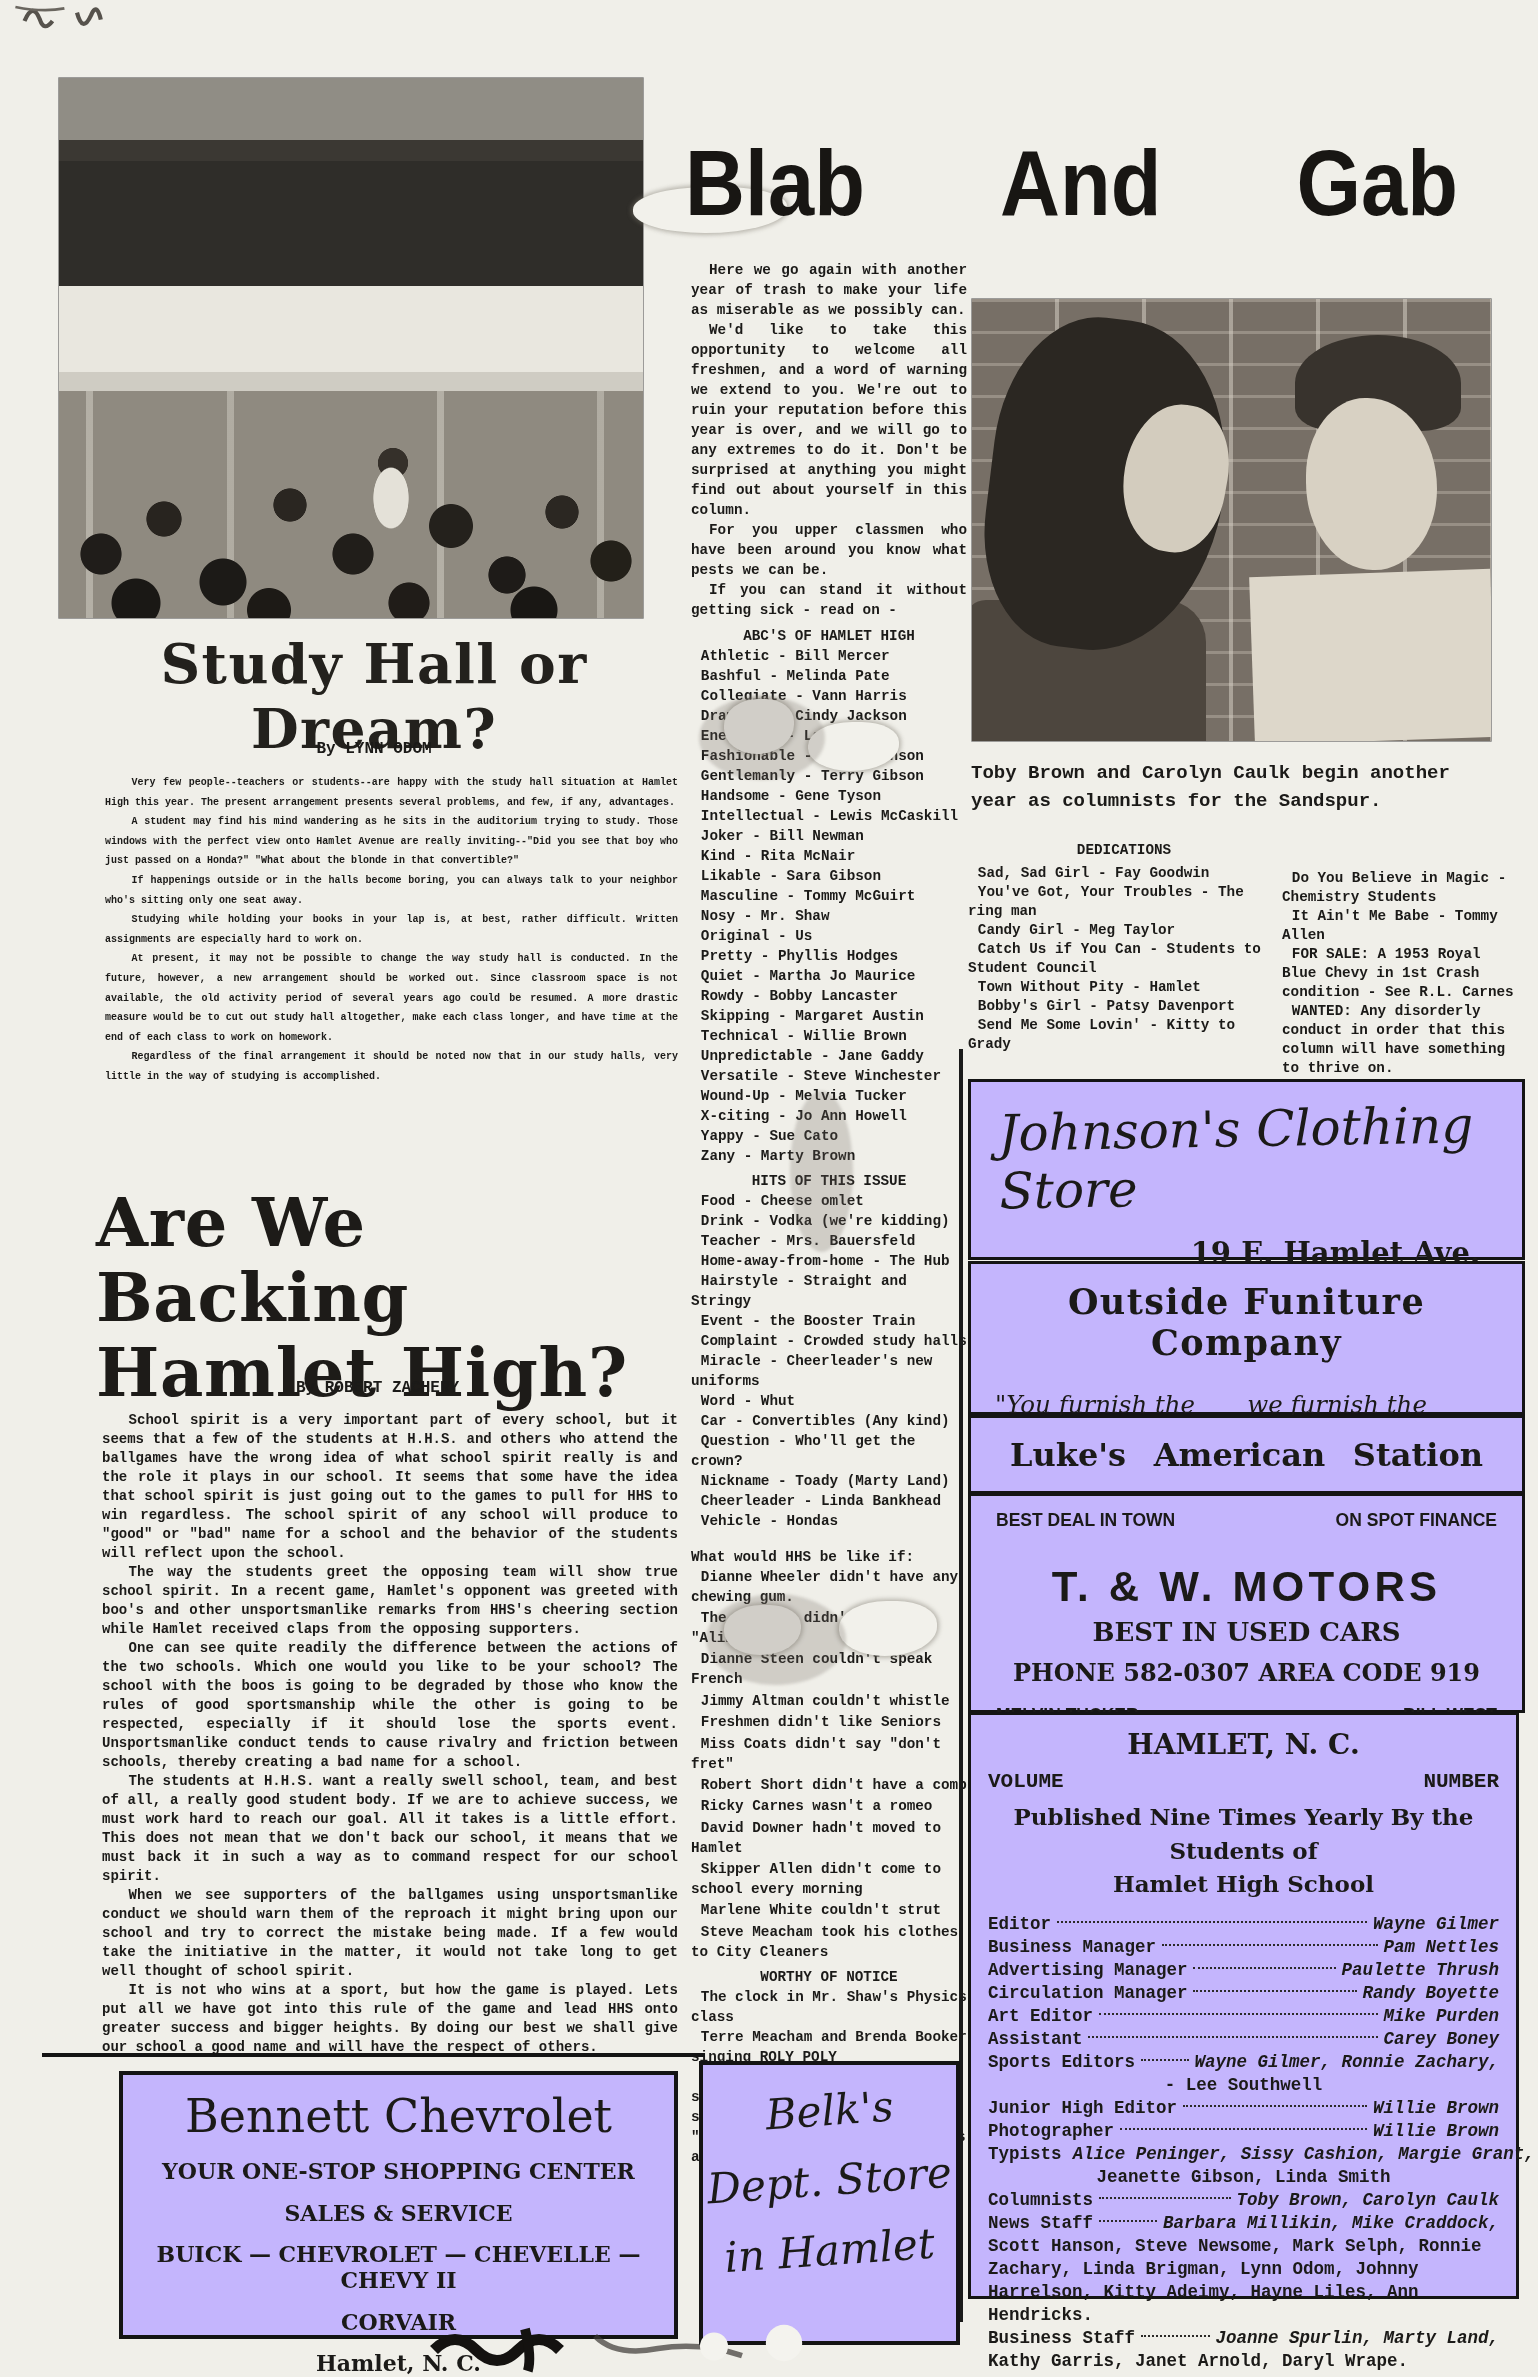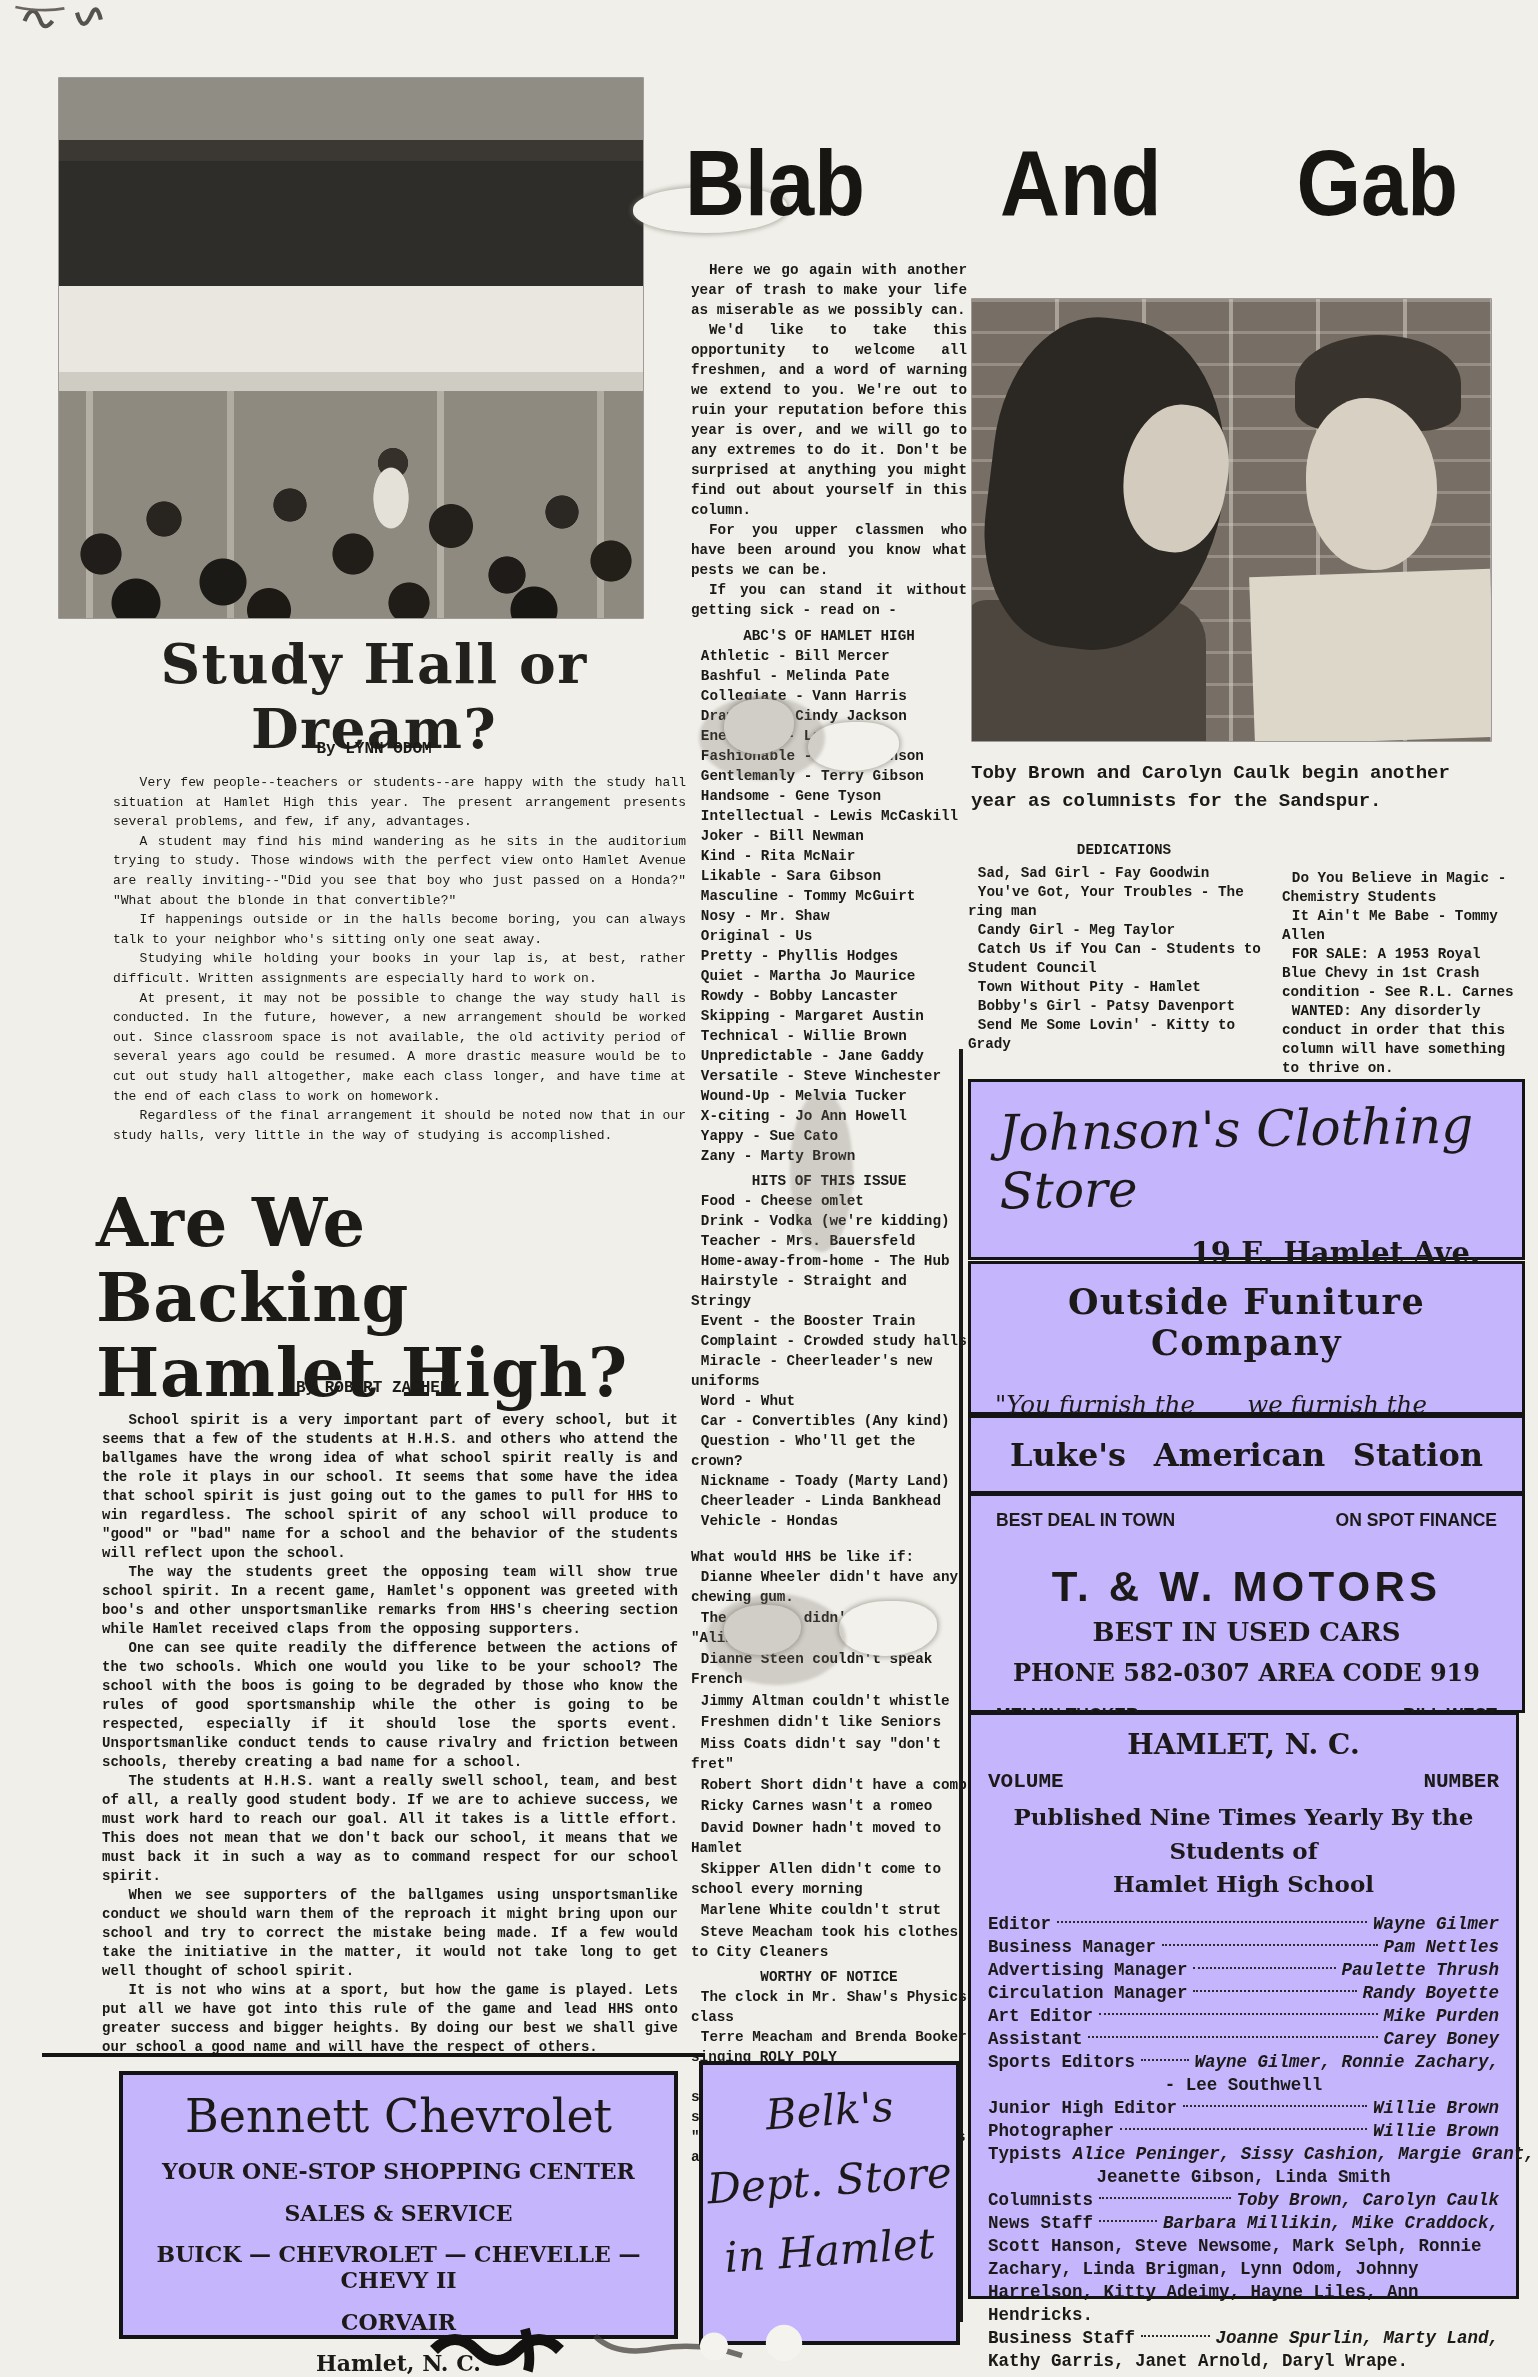--- a/index.html
+++ b/index.html
@@ -49,21 +49,21 @@
   
   .blab-title{left:685px;top:137px;width:773px;display:flex;justify-content:space-between;
     font-family:"Liberation Sans",sans-serif;font-weight:900;font-size:83px;line-height:1;
     transform:scaleY(1.12);transform-origin:top;color:#181613;}
   .h-study{left:84px;top:631px;width:580px;font-family:"DejaVu Serif",serif;font-weight:bold;
     font-size:55px;letter-spacing:1.4px;text-align:center;color:#23211d;}
   .h-backing{left:96px;top:1185px;width:594px;font-family:"DejaVu Serif",serif;font-weight:bold;
     font-size:67px;line-height:1.12;color:#1d1b18;letter-spacing:0.7px;}
   .byline{font-weight:bold;font-size:16px;text-align:center;}
   
-  .art1{left:113px;top:773px;width:573px;font-size:13px;line-height:19.6px;font-weight:normal;}
+  .art1{left:105px;top:773px;width:573px;font-size:10px;line-height:19.6px;font-weight:bold;}
   .art2{left:102px;top:1411px;width:576px;font-size:14px;line-height:19px;font-weight:bold;}
   .para{text-indent:26.6px;text-align:justify;}
   
   .gossip{left:691px;top:260px;width:276px;font-size:14.3px;line-height:20px;font-weight:bold;}
   .g-para{text-indent:18px;text-align:justify;}
   .g-head{text-align:center;margin-top:5.6px;}
   .g-item{text-indent:9.8px;}
   .g-gap .g-item{margin-bottom:1.4px;}
   
   .caption{left:971px;top:759px;width:531px;font-size:19px;font-weight:bold;line-height:28px;}

